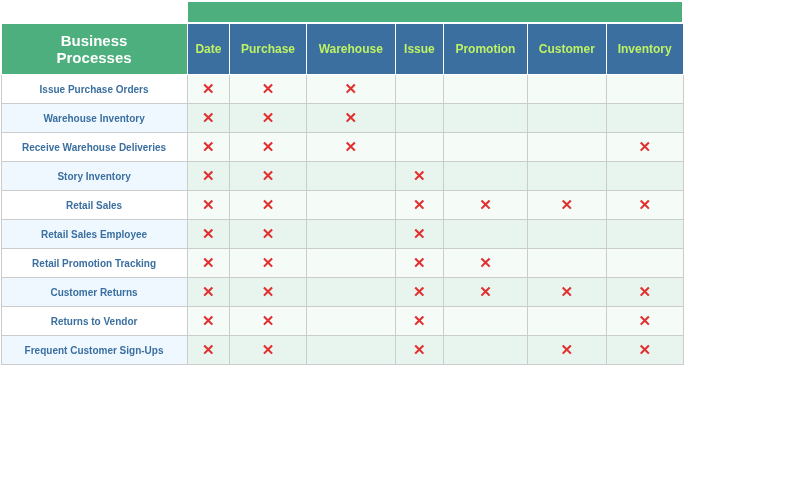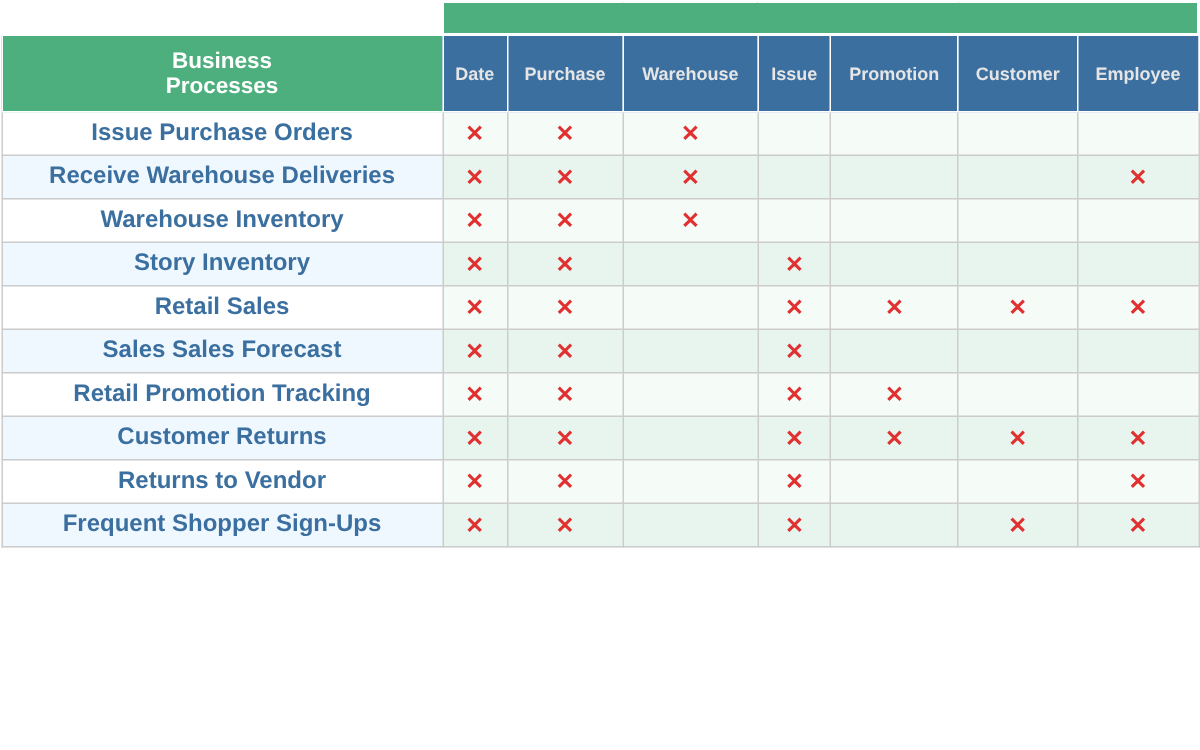--- a/index.html
+++ b/index.html
@@ -5,39 +5,39 @@
     * { box-sizing: border-box; margin: 0; padding: 0; }
     body {
       font-family: Arial, sans-serif;
       font-size: 12px;
       background: #fff;
       width: 800px;
       height: 500px;
       overflow: hidden;
     }
     .outer-table {
-      width: 800px;
+      width: 684px;
       border-collapse: collapse;
     }
     .header-row-top th {
       background: #4CAF7D;
       color: white;
       font-weight: bold;
       font-size: 18px;
       text-align: center;
       padding: 10px 4px;
       border: 2px solid #fff;
     }
     .header-row-top th.bp-cell {
       background: #fff;
       border: 2px solid #fff;
     }
     .header-row-dims th {
       background: #3a6fa0;
-      color: #e5e5e5;
+      color: #bef264;
       font-weight: bold;
       font-size: 12px;
       text-align: center;
       padding: 8px 4px;
       border: 1px solid #fff;
     }
     .header-row-dims th.bp-label {
       background: #4CAF7D;
       color: white;
       font-weight: bold;
@@ -50,21 +50,21 @@
       text-align: center;
       padding: 5px 4px;
       font-size: 11.5px;
       background: #f5fbf7;
     }
     .data-row td.bp-name {
       background: #fff;
       color: #3a6fa0;
       font-weight: bold;
       text-align: center;
-      font-size: 16px;
+      font-size: 10px;
       border: 1px solid #ccc;
     }
     .data-row:nth-child(even) td {
       background: #e8f5ee;
     }
     .data-row:nth-child(even) td.bp-name {
       background: #f0f8ff;
     }
     .x-mark {
       color: #e03030;
@@ -85,77 +85,77 @@
     </tr>
     <tr class="header-row-dims">
       <th class="bp-label">Business<br>Processes</th>
 
     <th>Date</th>
         <th>Purchase</th>
         <th>Warehouse</th>
         <th>Issue</th>
         <th>Promotion</th>
         <th>Customer</th>
-        <th>Employee</th>
+        <th>Inventory</th>
       </tr>
   </thead>
   <tbody id="table-body">
 
   <tr class="data-row">
         <td class="bp-name">Issue Purchase Orders</td>
         <td><span class="x-mark">✕</span></td>
         <td><span class="x-mark">✕</span></td>
         <td><span class="x-mark">✕</span></td>
         <td></td>
         <td></td>
         <td></td>
         <td></td>
       </tr>
       <tr class="data-row">
+        <td class="bp-name">Warehouse Inventory</td>
+        <td><span class="x-mark">✕</span></td>
+        <td><span class="x-mark">✕</span></td>
+        <td><span class="x-mark">✕</span></td>
+        <td></td>
+        <td></td>
+        <td></td>
+        <td></td>
+      </tr>
+      <tr class="data-row">
         <td class="bp-name">Receive Warehouse Deliveries</td>
         <td><span class="x-mark">✕</span></td>
         <td><span class="x-mark">✕</span></td>
         <td><span class="x-mark">✕</span></td>
         <td></td>
         <td></td>
         <td></td>
         <td><span class="x-mark">✕</span></td>
       </tr>
       <tr class="data-row">
-        <td class="bp-name">Warehouse Inventory</td>
-        <td><span class="x-mark">✕</span></td>
-        <td><span class="x-mark">✕</span></td>
-        <td><span class="x-mark">✕</span></td>
-        <td></td>
-        <td></td>
-        <td></td>
-        <td></td>
-      </tr>
-      <tr class="data-row">
         <td class="bp-name">Story Inventory</td>
         <td><span class="x-mark">✕</span></td>
         <td><span class="x-mark">✕</span></td>
         <td></td>
         <td><span class="x-mark">✕</span></td>
         <td></td>
         <td></td>
         <td></td>
       </tr>
       <tr class="data-row">
         <td class="bp-name">Retail Sales</td>
         <td><span class="x-mark">✕</span></td>
         <td><span class="x-mark">✕</span></td>
         <td></td>
         <td><span class="x-mark">✕</span></td>
         <td><span class="x-mark">✕</span></td>
         <td><span class="x-mark">✕</span></td>
         <td><span class="x-mark">✕</span></td>
       </tr>
       <tr class="data-row">
-        <td class="bp-name">Sales Sales Forecast</td>
+        <td class="bp-name">Retail Sales Employee</td>
         <td><span class="x-mark">✕</span></td>
         <td><span class="x-mark">✕</span></td>
         <td></td>
         <td><span class="x-mark">✕</span></td>
         <td></td>
         <td></td>
         <td></td>
       </tr>
       <tr class="data-row">
         <td class="bp-name">Retail Promotion Tracking</td>
@@ -181,21 +181,21 @@
         <td class="bp-name">Returns to Vendor</td>
         <td><span class="x-mark">✕</span></td>
         <td><span class="x-mark">✕</span></td>
         <td></td>
         <td><span class="x-mark">✕</span></td>
         <td></td>
         <td></td>
         <td><span class="x-mark">✕</span></td>
       </tr>
       <tr class="data-row">
-        <td class="bp-name">Frequent Shopper Sign-Ups</td>
+        <td class="bp-name">Frequent Customer Sign-Ups</td>
         <td><span class="x-mark">✕</span></td>
         <td><span class="x-mark">✕</span></td>
         <td></td>
         <td><span class="x-mark">✕</span></td>
         <td></td>
         <td><span class="x-mark">✕</span></td>
         <td><span class="x-mark">✕</span></td>
       </tr>
     </tbody>
 </table>

